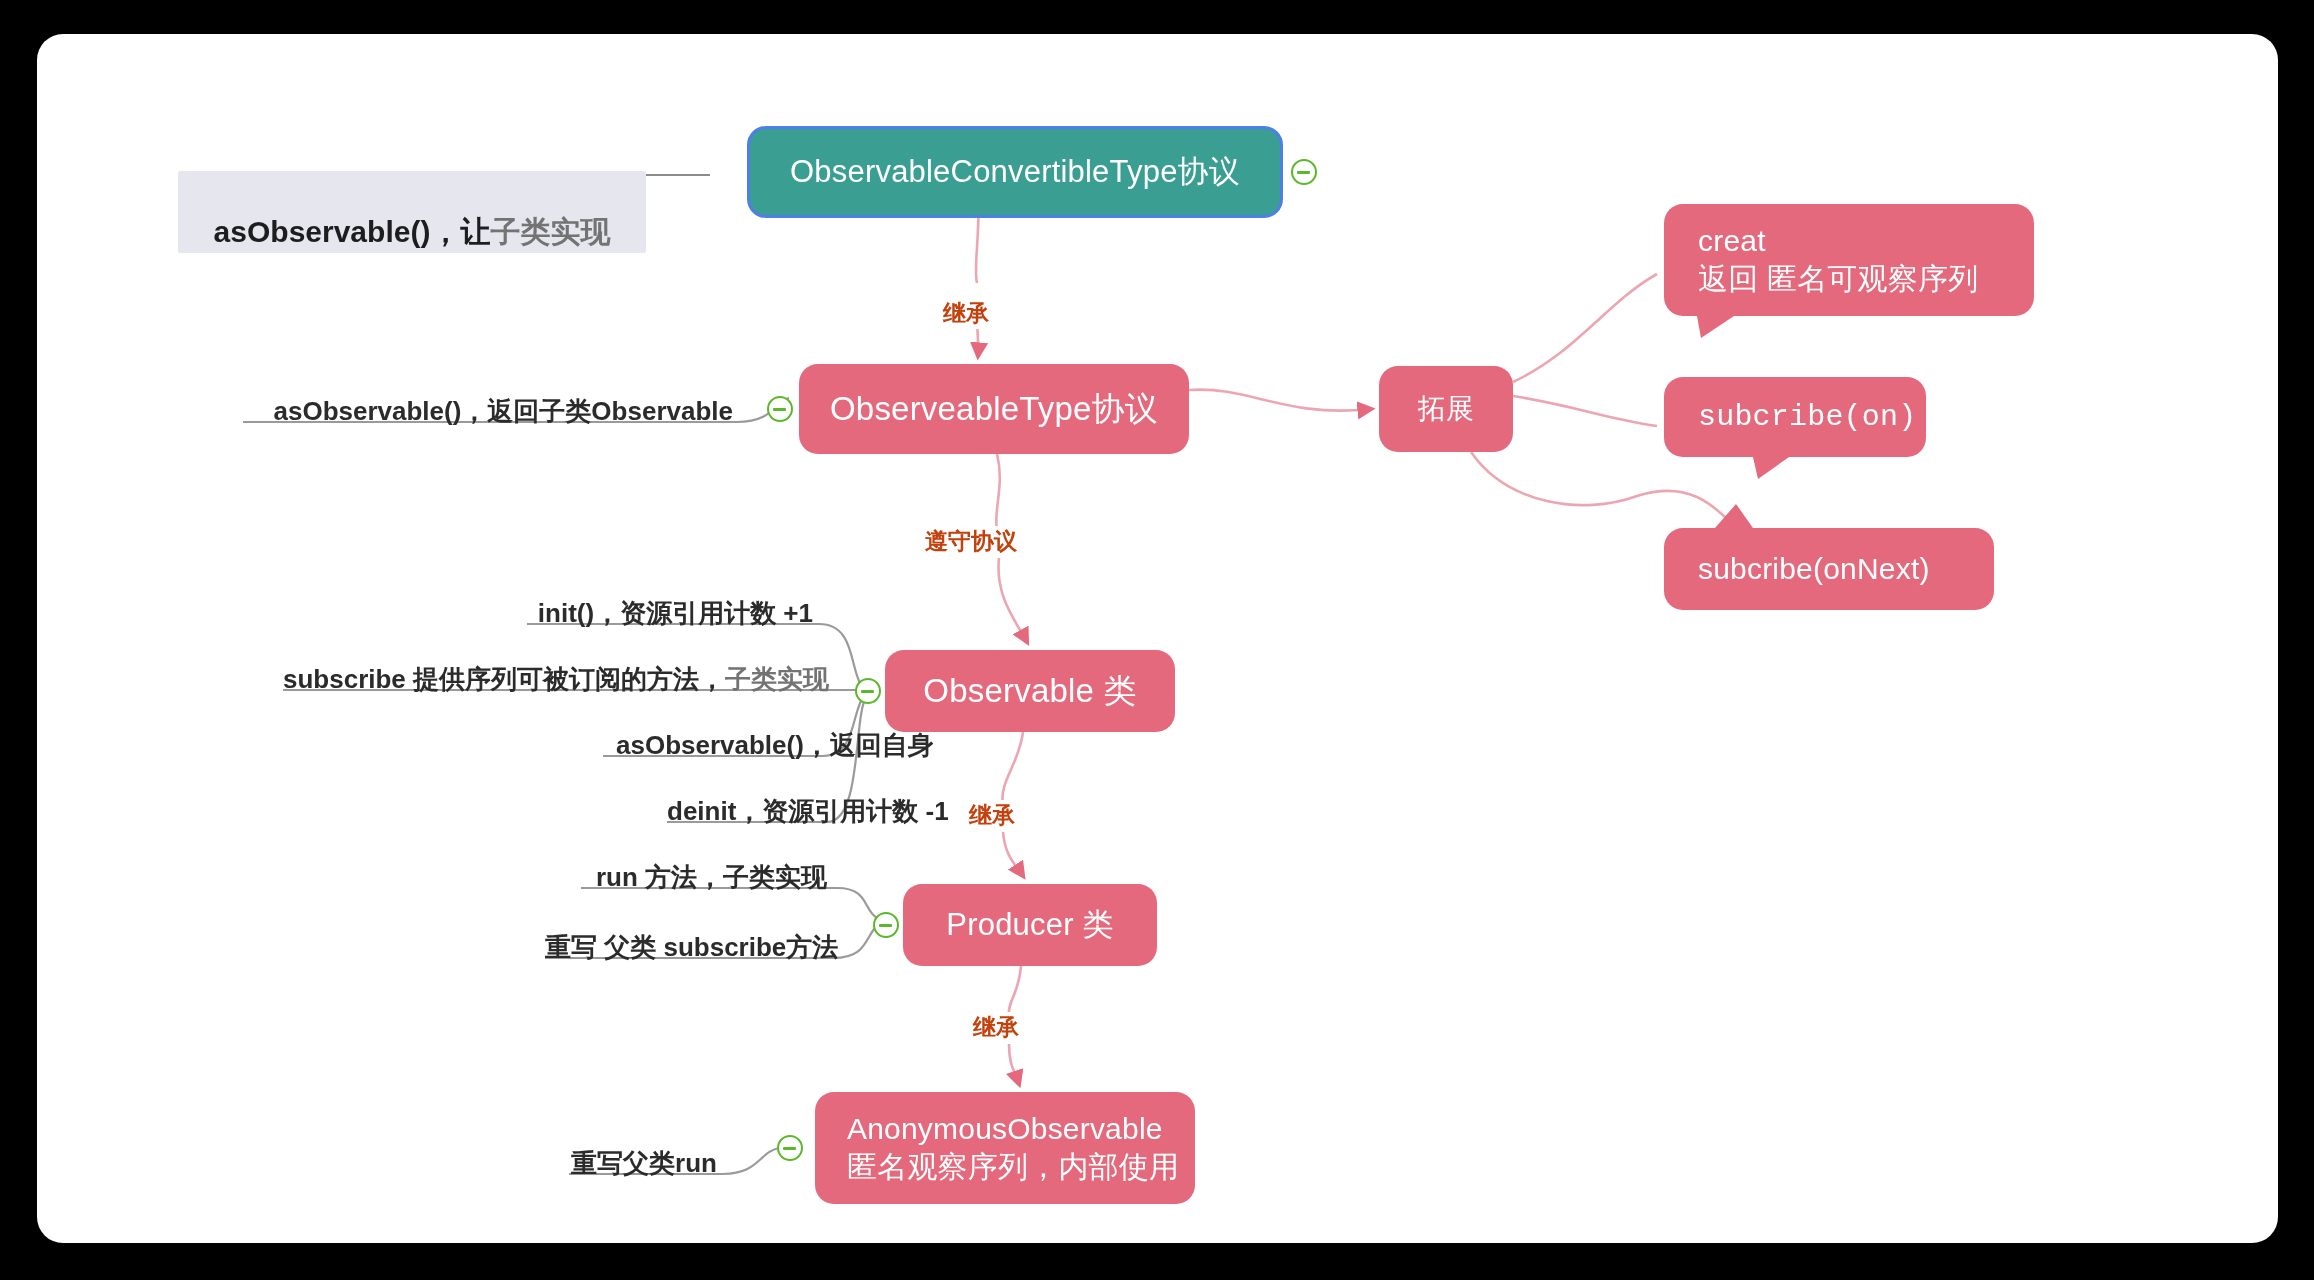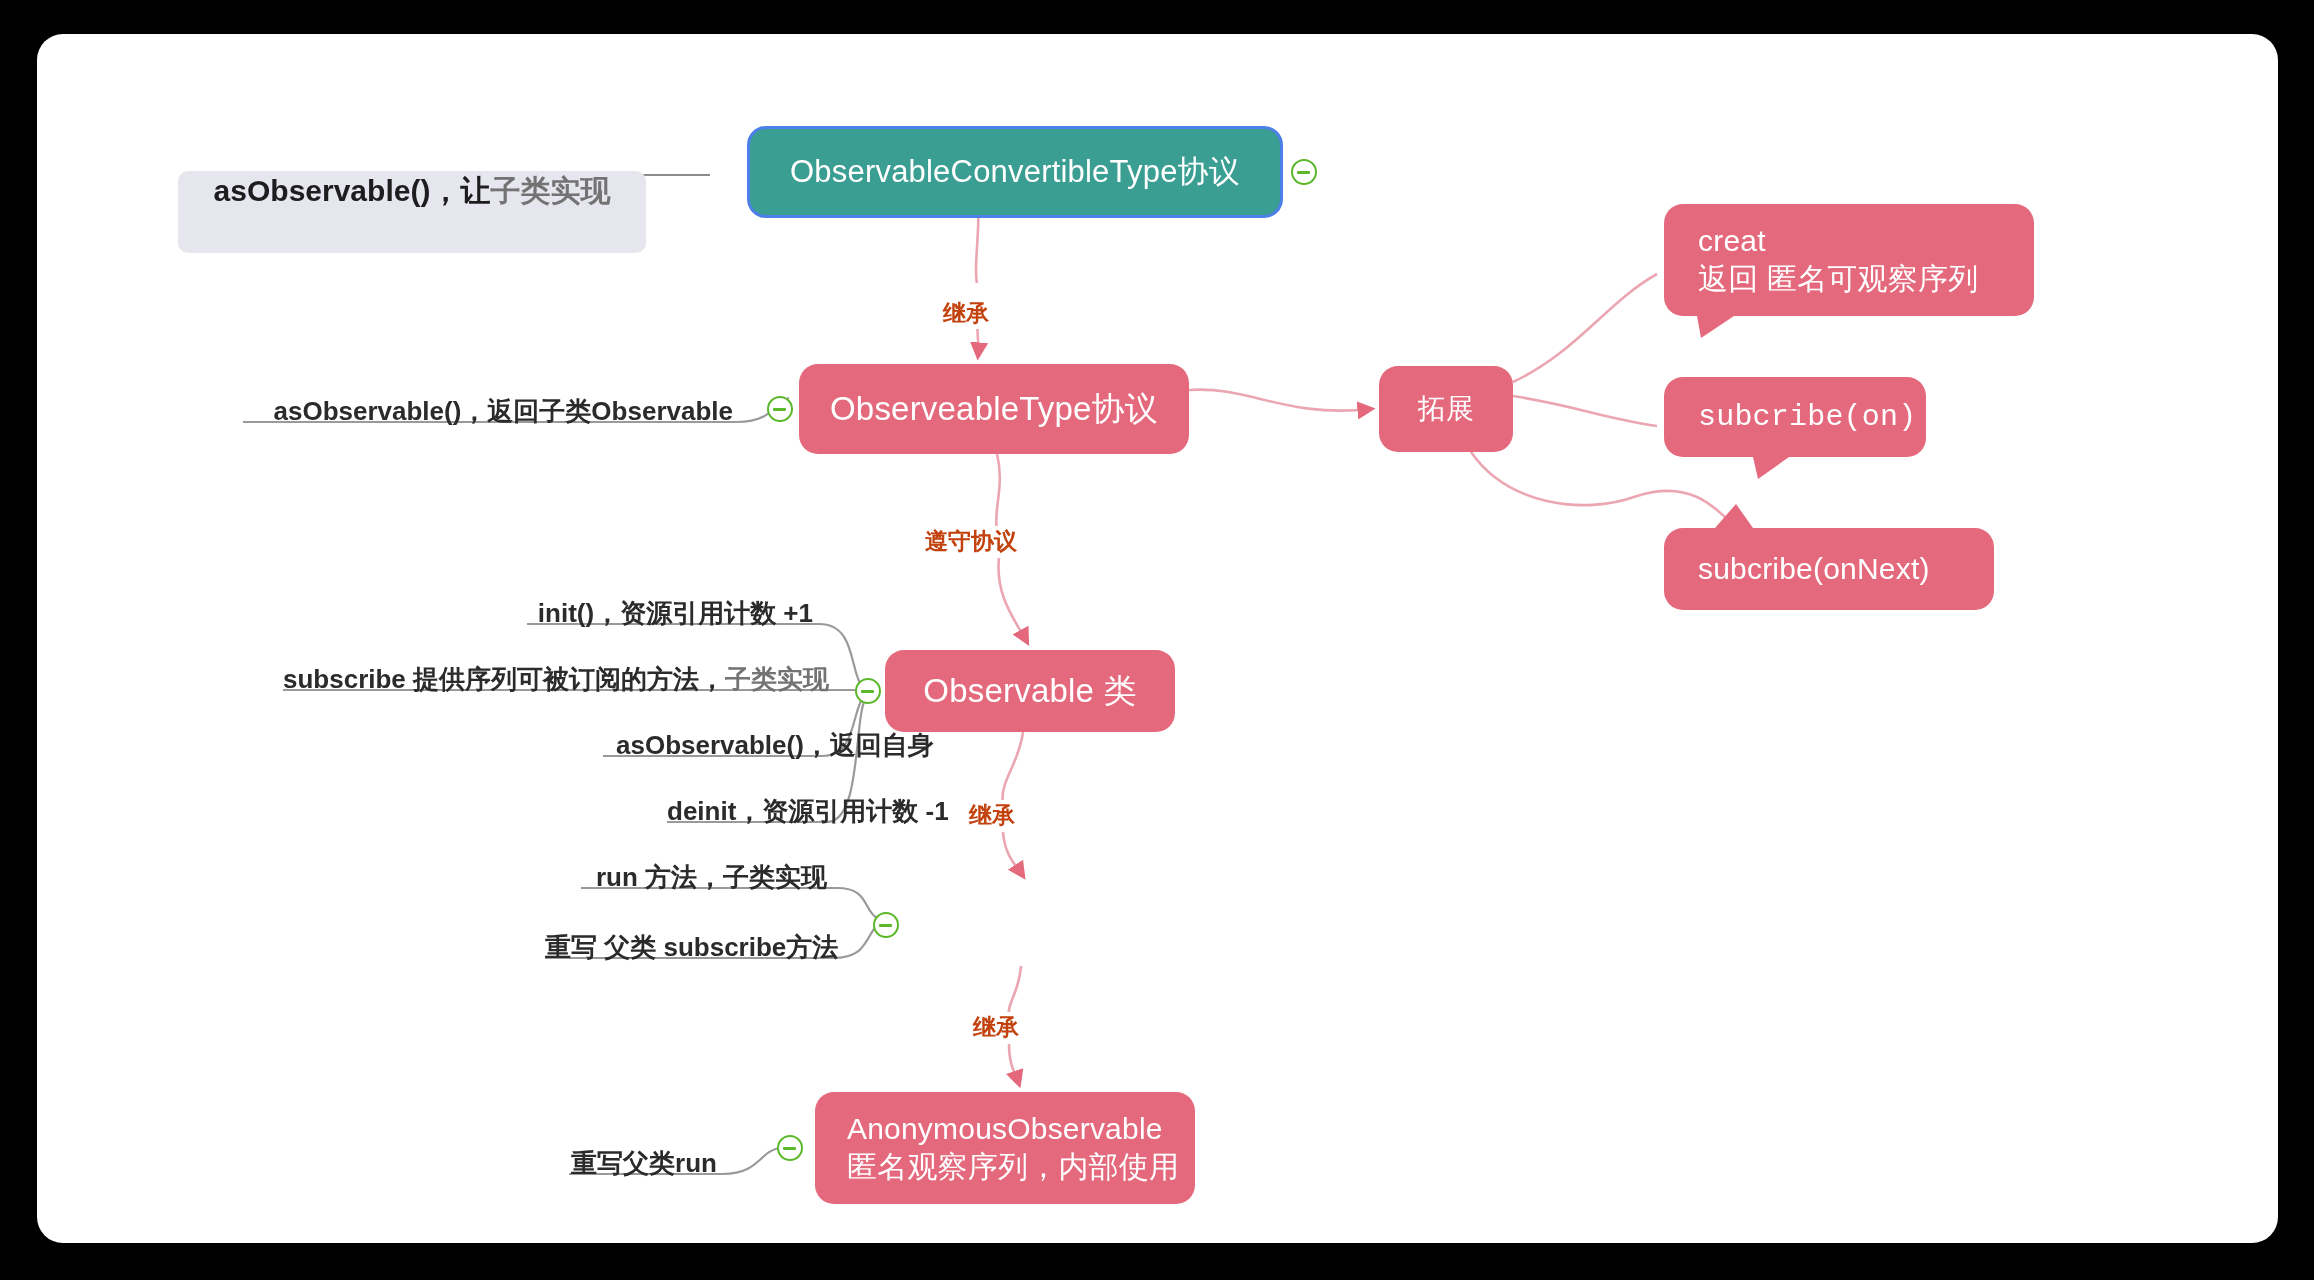--- a/index.html
+++ b/index.html
@@ -98,23 +98,23 @@
     padding-left: 32px;
     font-size: 30px;
   }
 
   
   #callout-root {
     position: absolute;
     left: 141px; top: 137px;
     width: 468px; height: 82px;
     background: #e6e6ef;
-    border-radius: 10px;
+    border-radius: 2px;
     display: flex;
-    align-items: flex-start;
+    align-items: flex-end;
     justify-content: center;
     font-size: 30px;
     color: #1d1d1f;
     font-weight: 700;
     z-index: 4;
   }
   .hl-red { color: #737373; font-weight: 700; }
 
   
   .sublabel {
@@ -239,20 +239,23 @@
     </div>
 
     <div class="node pink left" id="n-subcribe-onnext">
       <span class="node-line">subcribe(onNext)</span>
     </div>
 
     <div class="node pink center" id="n-observable">
       <span class="node-line">Observable 类</span>
     </div>
 
+    <div class="node pink center" id="n-producer">
+      <span class="node-line">Producer 类</span>
+    </div>
 
     <div class="node pink left" id="n-anonymous">
       <span class="node-line">AnonymousObservable</span>
       <span class="node-line">匿名观察序列，内部使用</span>
     </div>
 
     <div class="sublabel" style="left:206px; top:360px; width:490px;">
       <span>asObservable()，返回子类Observable</span>
     </div>
 

